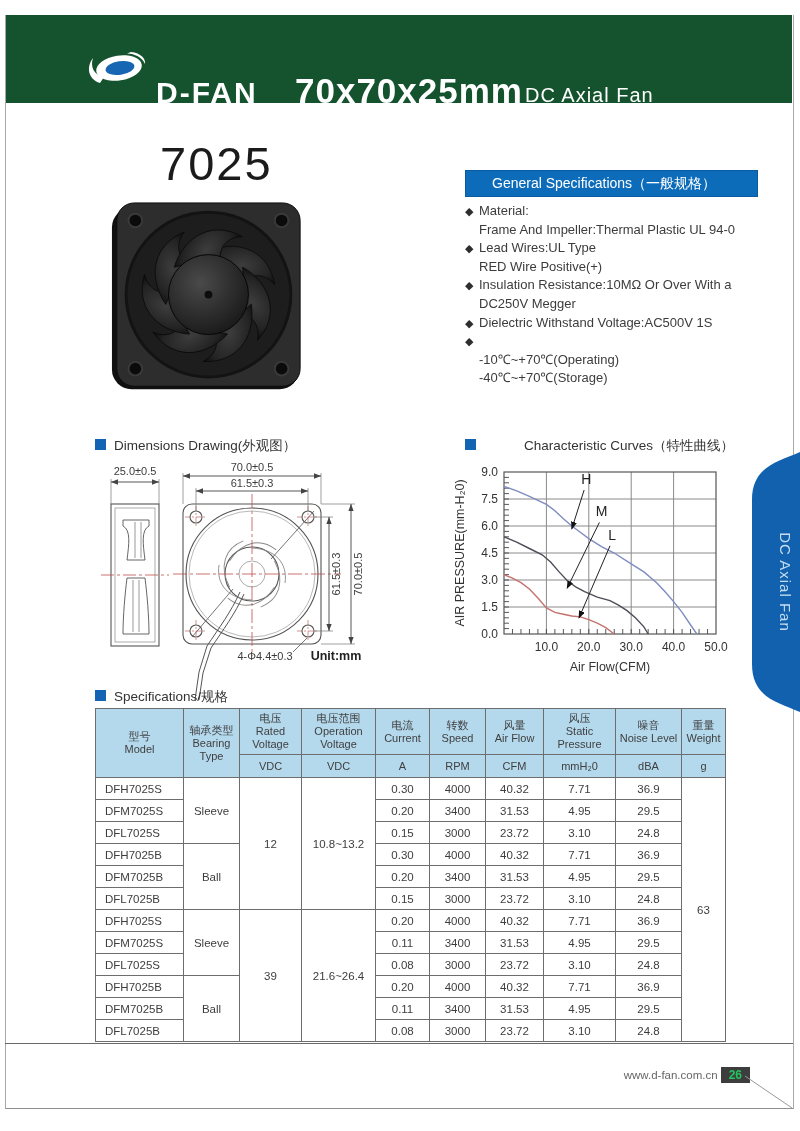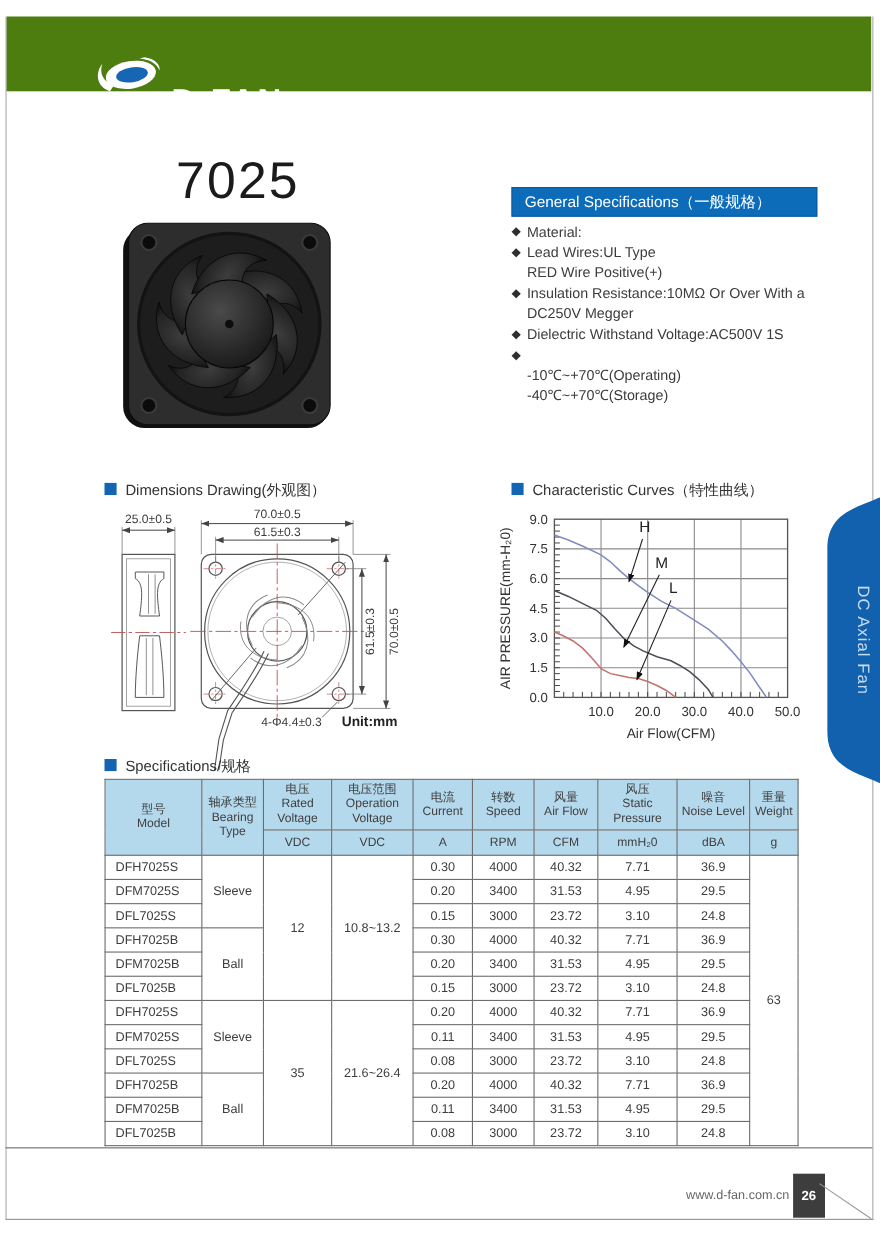--- a/index.html
+++ b/index.html
@@ -1,31 +1,31 @@
 <!DOCTYPE html>
 <html><head>
 <meta charset="utf-8">
 <style>
   html,body{margin:0;padding:0;background:#fff;}
   .page{position:relative;width:800px;height:1131px;background:#fff;overflow:hidden;
         font-family:"Liberation Sans",sans-serif;color:#3c3c3c;}
   .page-frame{position:absolute;left:5px;top:15px;width:787px;height:1093px;
         border-left:1px solid #a9a9a9;border-right:1px solid #a9a9a9;border-bottom:1px solid #8f8f8f;}
   
-  .banner{position:absolute;left:6px;top:15px;width:786px;height:68px;background:#4d7c0f;}
+  .banner{position:absolute;left:6px;top:15px;width:786px;height:88px;background:#14532d;}
   .logo{position:absolute;left:78px;top:30px;}
   .brand{position:absolute;left:150px;top:61px;font-size:30px;font-weight:bold;color:#fff;letter-spacing:2px;}
   .size-title{position:absolute;left:289px;top:56px;font-size:35px;font-weight:bold;color:#fff;letter-spacing:1px;}
   .subtitle{position:absolute;left:519px;top:69px;font-size:20px;color:#fff;letter-spacing:1px;}
   
   .model-no{position:absolute;left:160px;top:136px;font-size:47px;color:#1b1b1b;letter-spacing:2px;}
   .fan-photo{position:absolute;left:110px;top:200px;}
   
   .gs-bar{position:absolute;left:465px;top:170px;width:265px;height:25px;background:#0d6cba;
-          border:1px solid #0a5aa0;color:#fff;font-size:14px;line-height:25px;padding-left:11px;}
+          border:1px solid #0a5aa0;color:#fff;font-size:14px;line-height:25px;padding-left:26px;}
   .gs-list{position:absolute;left:465px;top:202px;width:300px;font-size:13px;color:#3c3c3c;}
   .gs-item{display:flex;line-height:18.6px;}
   .gs-bullet{width:14px;flex:0 0 14px;font-size:11px;color:#2e2e2e;}
   
   .sec-title{position:absolute;display:flex;align-items:flex-start;font-size:13.5px;color:#333;justify-content:space-between;}
   .sq{width:11px;height:11px;background:#1464b4;margin:2px 8px 0 0;flex:0 0 11px;}
   
   .dim-text{font-size:11px;fill:#3c3c3c;font-family:"Liberation Sans",sans-serif;}
   .dim-bold{font-size:12.5px;font-weight:bold;fill:#222;}
   .tick{font-size:12px;fill:#333;font-family:"Liberation Sans",sans-serif;}
@@ -36,37 +36,38 @@
   .spec-table th,.spec-table td{border:1px solid #6d6d6d;text-align:center;font-weight:normal;}
   .spec-table th{background:#b4d8ec;color:#3f3f3f;font-size:11px;line-height:13px;padding:3px 1px;}
   .spec-table td{font-size:11.5px;color:#3d3d3d;height:21px;padding:0 2px;}
   .spec-table td.model{text-align:left;padding-left:9px;}
   .spec-table tr.units th{height:16px;}
   
   .side-tab{position:absolute;left:752px;top:452px;}
   .footer-sep{position:absolute;left:5px;top:1043px;width:788px;border-top:1px solid #6a6a6a;}
   .footer{position:absolute;left:540px;top:1067px;width:210px;display:flex;align-items:center;justify-content:flex-end;gap:3px;}
   .website{font-size:11.5px;color:#666;}
-  .page-badge{background:#3d3d3d;color:#ffffff;font-size:12px;font-weight:bold;padding:13px 8px;}
+  .page-badge{background:#3d3d3d;color:#22c55e;font-size:12px;font-weight:bold;padding:1px 8px;}
   .diag{position:absolute;left:742px;top:1070px;}
 </style>
 </head>
 <body>
 
 <div class="page">
   <div class="page-frame"></div>
 
   <div class="banner">
     <svg class="logo" width="66" height="48" viewBox="0 0 66 48">
       <path d="M16,38 C4,34 2,22 9,13 C6,22 10,30 20,32 Z" fill="#fff"></path>
       <ellipse cx="35" cy="23" rx="23" ry="12.5" fill="#fff" transform="rotate(-9 35 23)"></ellipse>
       <ellipse cx="36" cy="23" rx="14.5" ry="6.8" fill="#1766b4" transform="rotate(-9 36 23)"></ellipse>
       <path d="M47,7 C57,8 62,14 61,19 C58,12 51,9 43,8.5 Z" fill="#fff"></path>
     </svg>
     <span class="brand">D-FAN</span>
+    <span class="size-title">70x70x25mm</span>
     <span class="subtitle">DC Axial Fan</span>
   </div>
 
   <div class="model-no">7025</div>
 
   <svg class="fan-photo" width="195" height="195" viewBox="0 0 200 200">
     <defs>
       <radialGradient id="hubG" cx="40%" cy="35%" r="75%">
         <stop offset="0%" stop-color="#4a4a4a"></stop>
           <stop offset="100%" stop-color="#151515"></stop>
@@ -100,20 +101,24 @@
     <circle cx="176" cy="173" r="7" fill="#0b0b0b" stroke="#3a3a3a" stroke-width="2"></circle>
   </svg>
 
   <div class="gs-bar">General Specifications（一般规格）</div>
   <div class="gs-list">
     <div class="gs-item">
         <span class="gs-bullet">◆</span>
         <span>Material:</span>
       </div>
     <div class="gs-item">
+        <span class="gs-bullet"></span>
+        <span>Frame And Impeller:Thermal Plastic UL 94-0</span>
+      </div>
+    <div class="gs-item">
         <span class="gs-bullet">◆</span>
         <span>Lead Wires:UL Type</span>
       </div>
     <div class="gs-item">
         <span class="gs-bullet"></span>
         <span>RED Wire Positive(+)</span>
       </div>
     <div class="gs-item">
         <span class="gs-bullet">◆</span>
         <span>Insulation Resistance:10MΩ Or Over With a</span>
@@ -136,21 +141,21 @@
     <div class="gs-item">
         <span class="gs-bullet"></span>
         <span>-40℃~+70℃(Storage)</span>
       </div>
   </div>
 
   <div class="sec-title" style="left:95px;top:437px;">
     <span class="sq"></span>
     <span>Dimensions Drawing(外观图）</span>
   </div>
-  <div class="sec-title" style="left:465px;top:437px;">
+  <div class="sec-title" style="left:465px;top:437px;gap:40px;">
     <span class="sq"></span>
     <span>Characteristic Curves（特性曲线）</span>
   </div>
 
   <svg style="position:absolute;left:95px;top:460px;" width="345" height="246" viewBox="0 0 345 246">
     <defs>
       <marker id="da" viewBox="0 0 10 10" refX="9" refY="5" markerWidth="9" markerHeight="9" orient="auto-start-reverse">
         <path d="M0,1.6 L9,5 L0,8.4 Z" fill="#444"></path>
       </marker>
     </defs>
@@ -424,21 +429,21 @@
       <td class="model">DFL7025B</td>
       <td>0.15</td>
       <td>3000</td>
       <td>23.72</td>
       <td>3.10</td>
       <td>24.8</td>
     </tr>
     <tr>
       <td class="model">DFH7025S</td>
       <td rowspan="3">Sleeve</td>
-      <td rowspan="6">35</td>
+      <td rowspan="6">39</td>
       <td rowspan="6">21.6~26.4</td>
       <td>0.20</td>
       <td>4000</td>
       <td>40.32</td>
       <td>7.71</td>
       <td>36.9</td>
     </tr>
     <tr>
       <td class="model">DFM7025S</td>
       <td>0.11</td>

